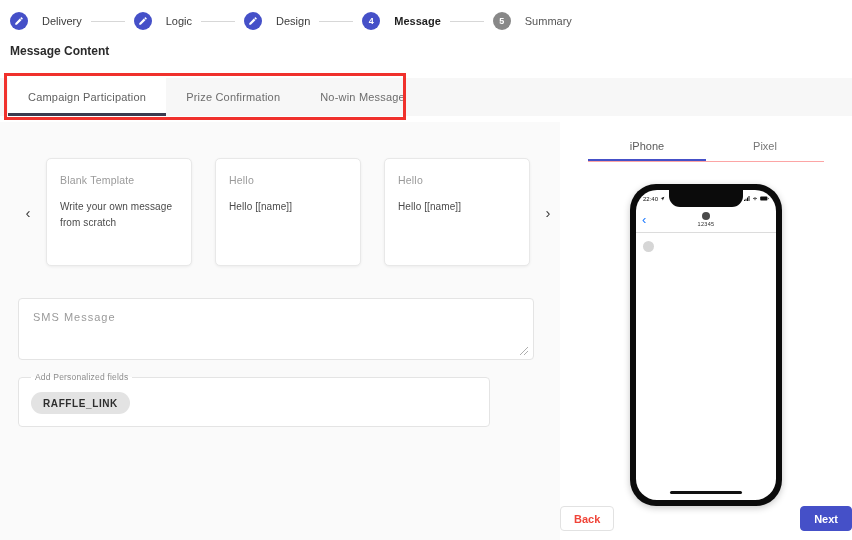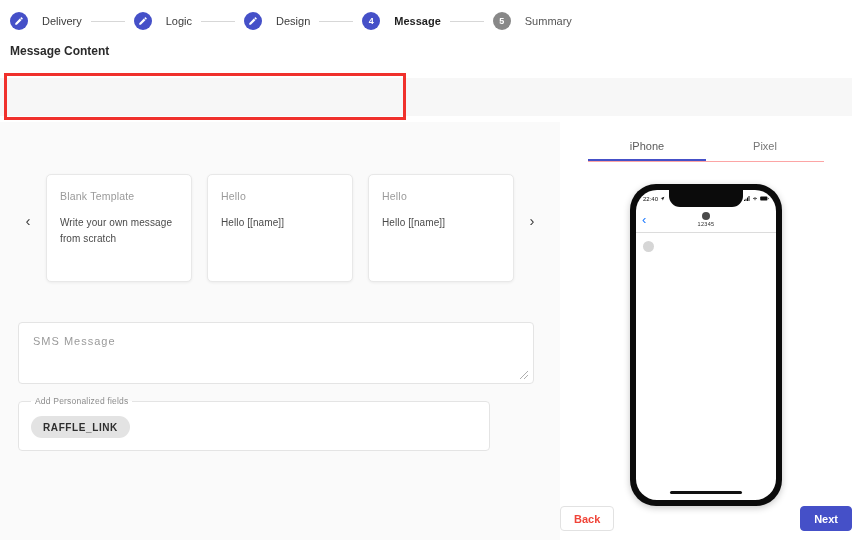--- a/index.html
+++ b/index.html
@@ -103,21 +103,21 @@
     gap: 8px;
   }
   .carousel-arrow {
     width: 20px; height: 30px;
     display: flex; align-items: center; justify-content: center;
     color: #3b3b3b; font-size: 15px; cursor: pointer;
     background: none; border: none;
     font-family: "Liberation Sans", sans-serif;
     flex: 0 0 auto;
   }
-  .cards { display: flex; gap: 15px; flex: 1; margin-top: 16px; }
+  .cards { display: flex; gap: 23px; flex: 1; }
   .tcard {
     width: 146px; height: 108px;
     background: #fff;
     border: 1px solid #e8e8e8;
     border-radius: 5px;
     box-shadow: 0 1px 3px rgba(0,0,0,.06);
     padding: 15px 13px;
     cursor: pointer;
     overflow: hidden;
   }
@@ -126,21 +126,21 @@
     letter-spacing: .2px;
   }
   .tcard-body {
     font-size: 10px; color: #4a4a4a; line-height: 1.55;
     letter-spacing: .1px;
   }
 
   
   .sms-area {
     position: relative;
-    margin-top: 40px;
+    margin-top: 32px;
     width: 516px;
   }
   .sms-input {
     width: 100%; height: 62px;
     border: 1px solid #e4e4e4;
     border-radius: 4px;
     background: #fff;
     padding: 12px 14px;
     font-size: 11px; color: #3b3b3b;
     font-family: "Liberation Sans", sans-serif;
@@ -338,20 +338,25 @@
     <span class="step-circle idle">5</span>
     <span class="step-label idle">Summary</span>
   </div>
 
 </div>
 
 <div class="page-title">Message Content</div>
 
 <div class="tabs-wrap">
   <div class="tabs-bg"></div>
+  <div class="tabs">
+    <button class="tab active">Campaign Participation</button>
+    <button class="tab">Prize Confirmation</button>
+    <button class="tab">No-win Message</button>
+  </div>
 </div>
 <div class="annot-box"></div>
 
 <div class="main">
 
   <div class="left-pane">
 
     <div class="carousel">
       <button class="carousel-arrow">‹</button>
       <div class="cards">

